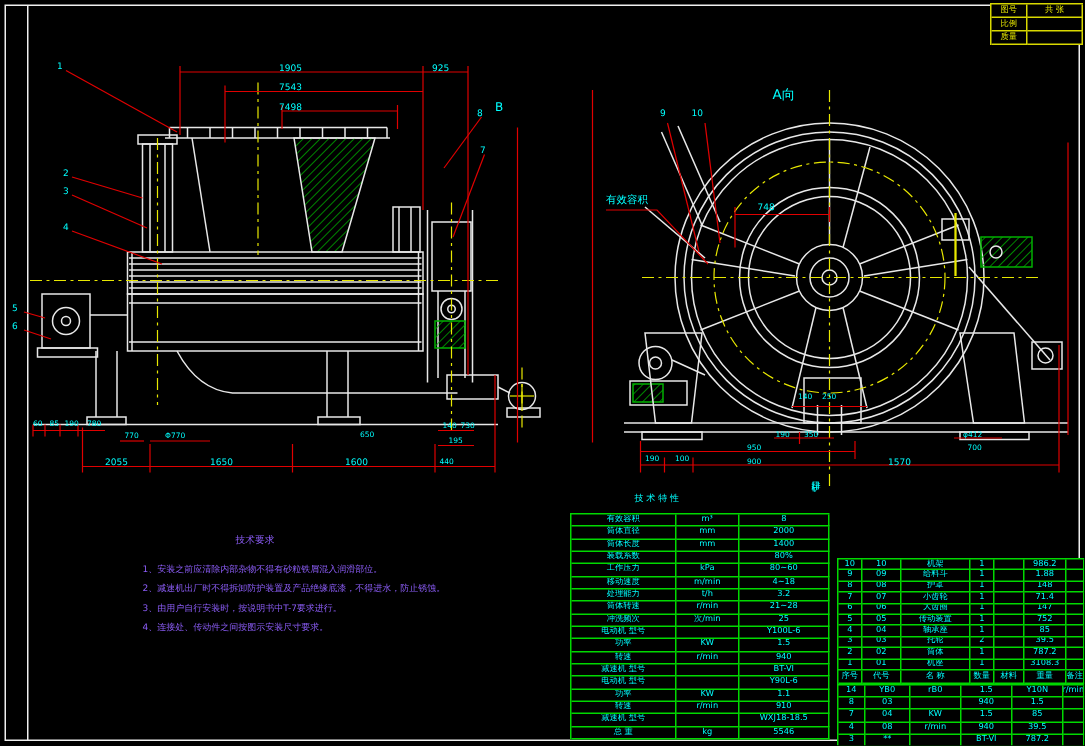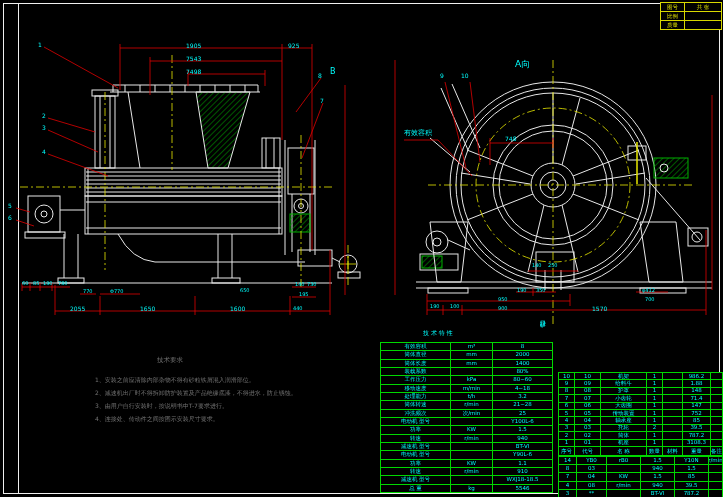--- a/index.html
+++ b/index.html
@@ -12,21 +12,21 @@
   .tcell{border-right:1px solid #00d800;border-bottom:1px solid #00d800;color:#00ffff;
          font-size:5.5px;line-height:7px;text-align:center;overflow:hidden;white-space:nowrap;
          display:flex;align-items:center;justify-content:center;}
   #spec-table{left:380px;top:342px;grid-template-columns:70px 42px 60px;grid-auto-rows:8.33px;}
   #parts-table{left:558px;top:372px;grid-template-columns:16px 26px 46px 16px 20px 28px 12px;grid-auto-rows:7.4px;}
   #parts-header{left:558px;top:446px;grid-template-columns:16px 26px 46px 16px 20px 28px 12px;grid-auto-rows:9px;}
   #overlay-table{left:558px;top:456px;grid-template-columns:18px 30px 34px 34px 34px 14px;grid-auto-rows:8.2px;}
   #title-block{left:660px;top:2px;grid-template-columns:24px 37px;grid-auto-rows:9px;
                border-color:#d8d800;}
   #title-block .tcell{border-color:#d8d800;color:#e8e800;font-size:5.5px;}
-  #notes{position:absolute;left:95px;top:356px;width:215px;color:#737373;}
+  #notes{position:absolute;left:95px;top:356px;width:215px;color:#8b5cf6;}
   #notes .note-title{font-size:6.5px;text-align:center;width:110px;margin-left:20px;margin-bottom:8px;}
   .note-line{font-size:6px;line-height:13px;white-space:nowrap;}
 </style>
 </head>
 <body>
 
 <div id="canvas">
 
   <svg width="723" height="497" viewBox="0 0 723 497">
     <defs>

